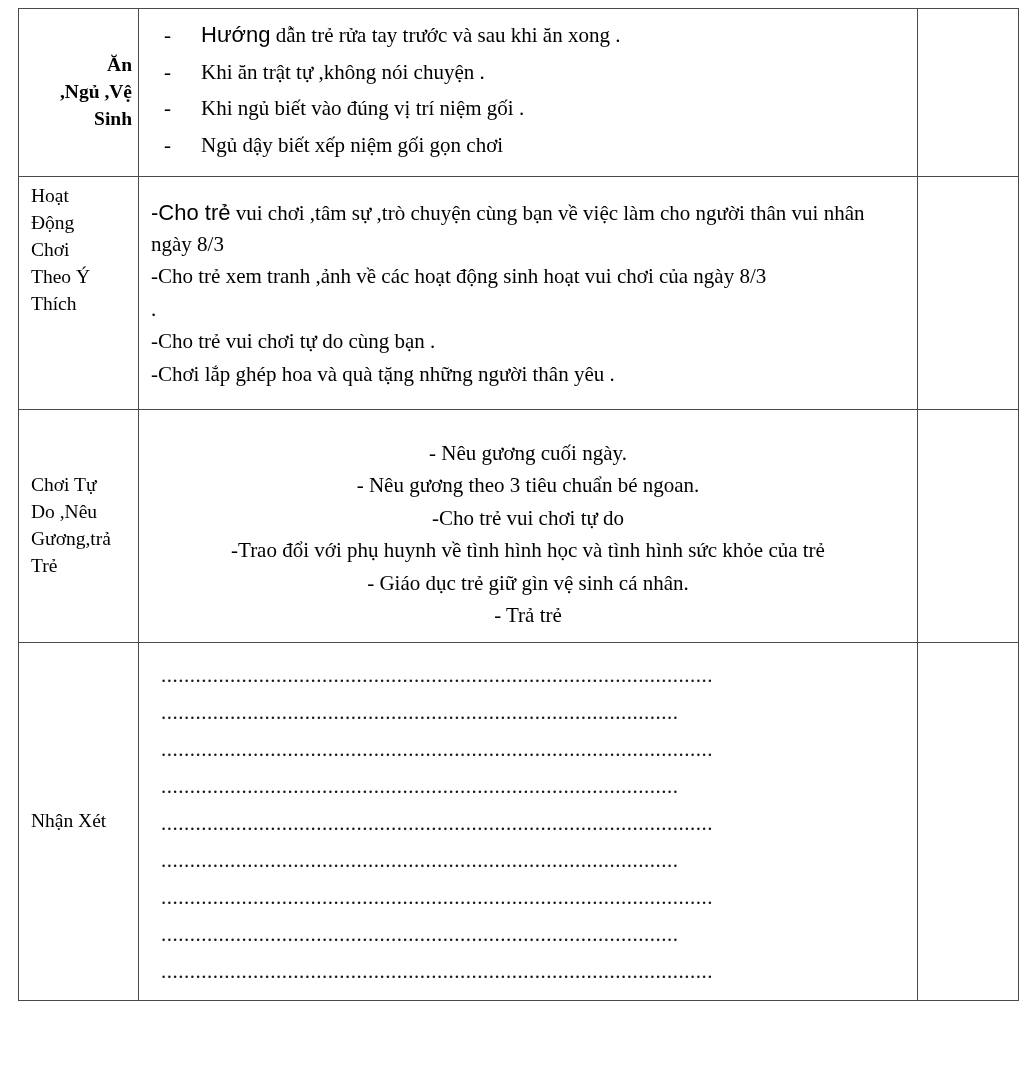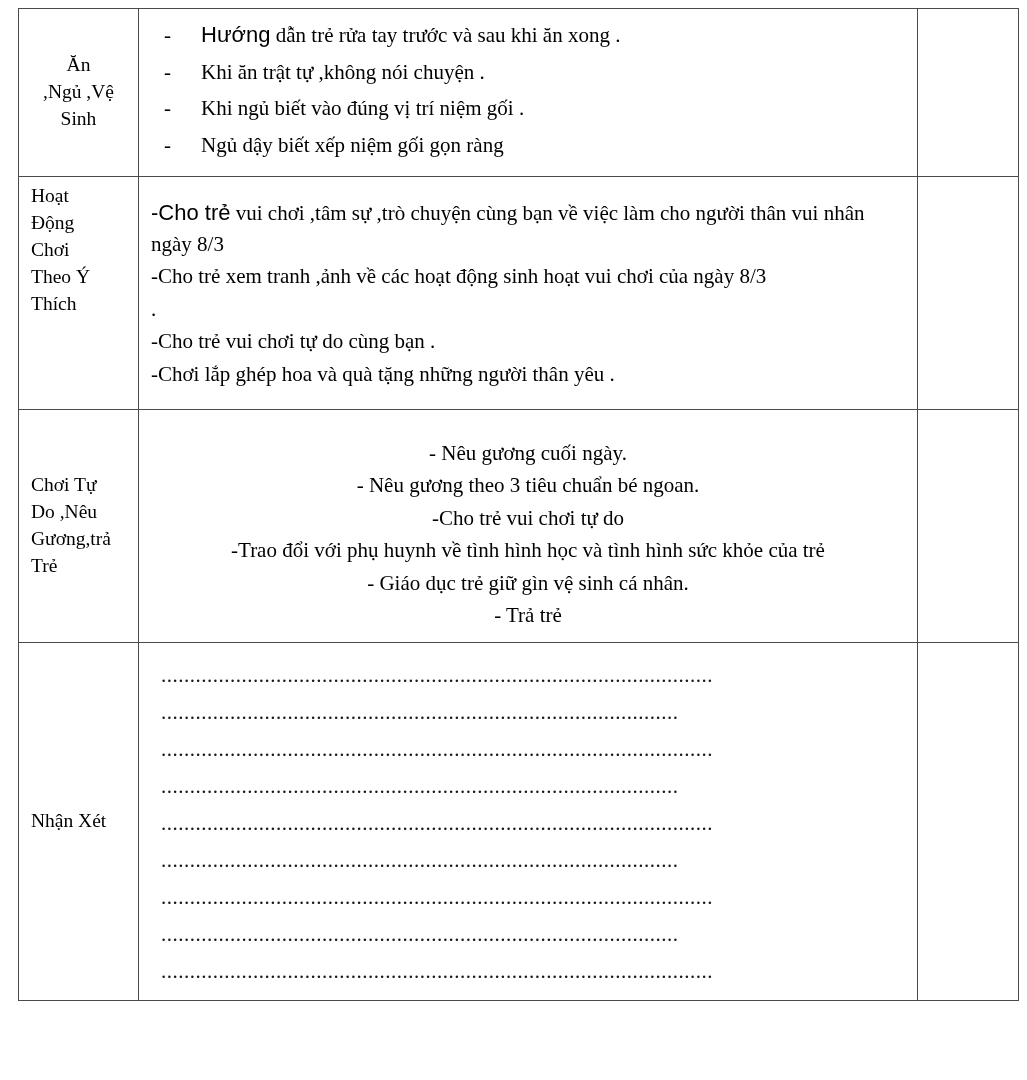--- a/index.html
+++ b/index.html
@@ -45,22 +45,23 @@
 
   
   .label-cell {
     font-size: 19.5px;
     line-height: 1.38;
   }
   .label-inner {
     padding: 6px 8px 6px 12px;
   }
   .label-inner.center {
-    text-align: center;
+    text-align: right;
     padding: 6px 6px;
+    font-weight: bold;
   }
 
   .label-cell.top-align { vertical-align: top; }
 
   
   .body-cell {
     vertical-align: top;
   }
   .body-inner {
     padding: 10px 12px 10px 12px;
@@ -160,21 +161,21 @@
                 <span class="txt">Khi ăn trật tự ,không nói chuyện .</span>
               </li>
 
               <li>
                 <span class="dash">-</span>
                 <span class="txt">Khi ngủ biết vào đúng vị trí niệm gối .</span>
               </li>
 
               <li>
                 <span class="dash">-</span>
-                <span class="txt">Ngủ dậy biết xếp niệm gối gọn ràng</span>
+                <span class="txt">Ngủ dậy biết xếp niệm gối gọn chơi</span>
               </li>
 
             </ul>
           </div>
         </td>
         <td class="note-cell">
           <div class="notes-inner"></div>
         </td>
       </tr>
 

